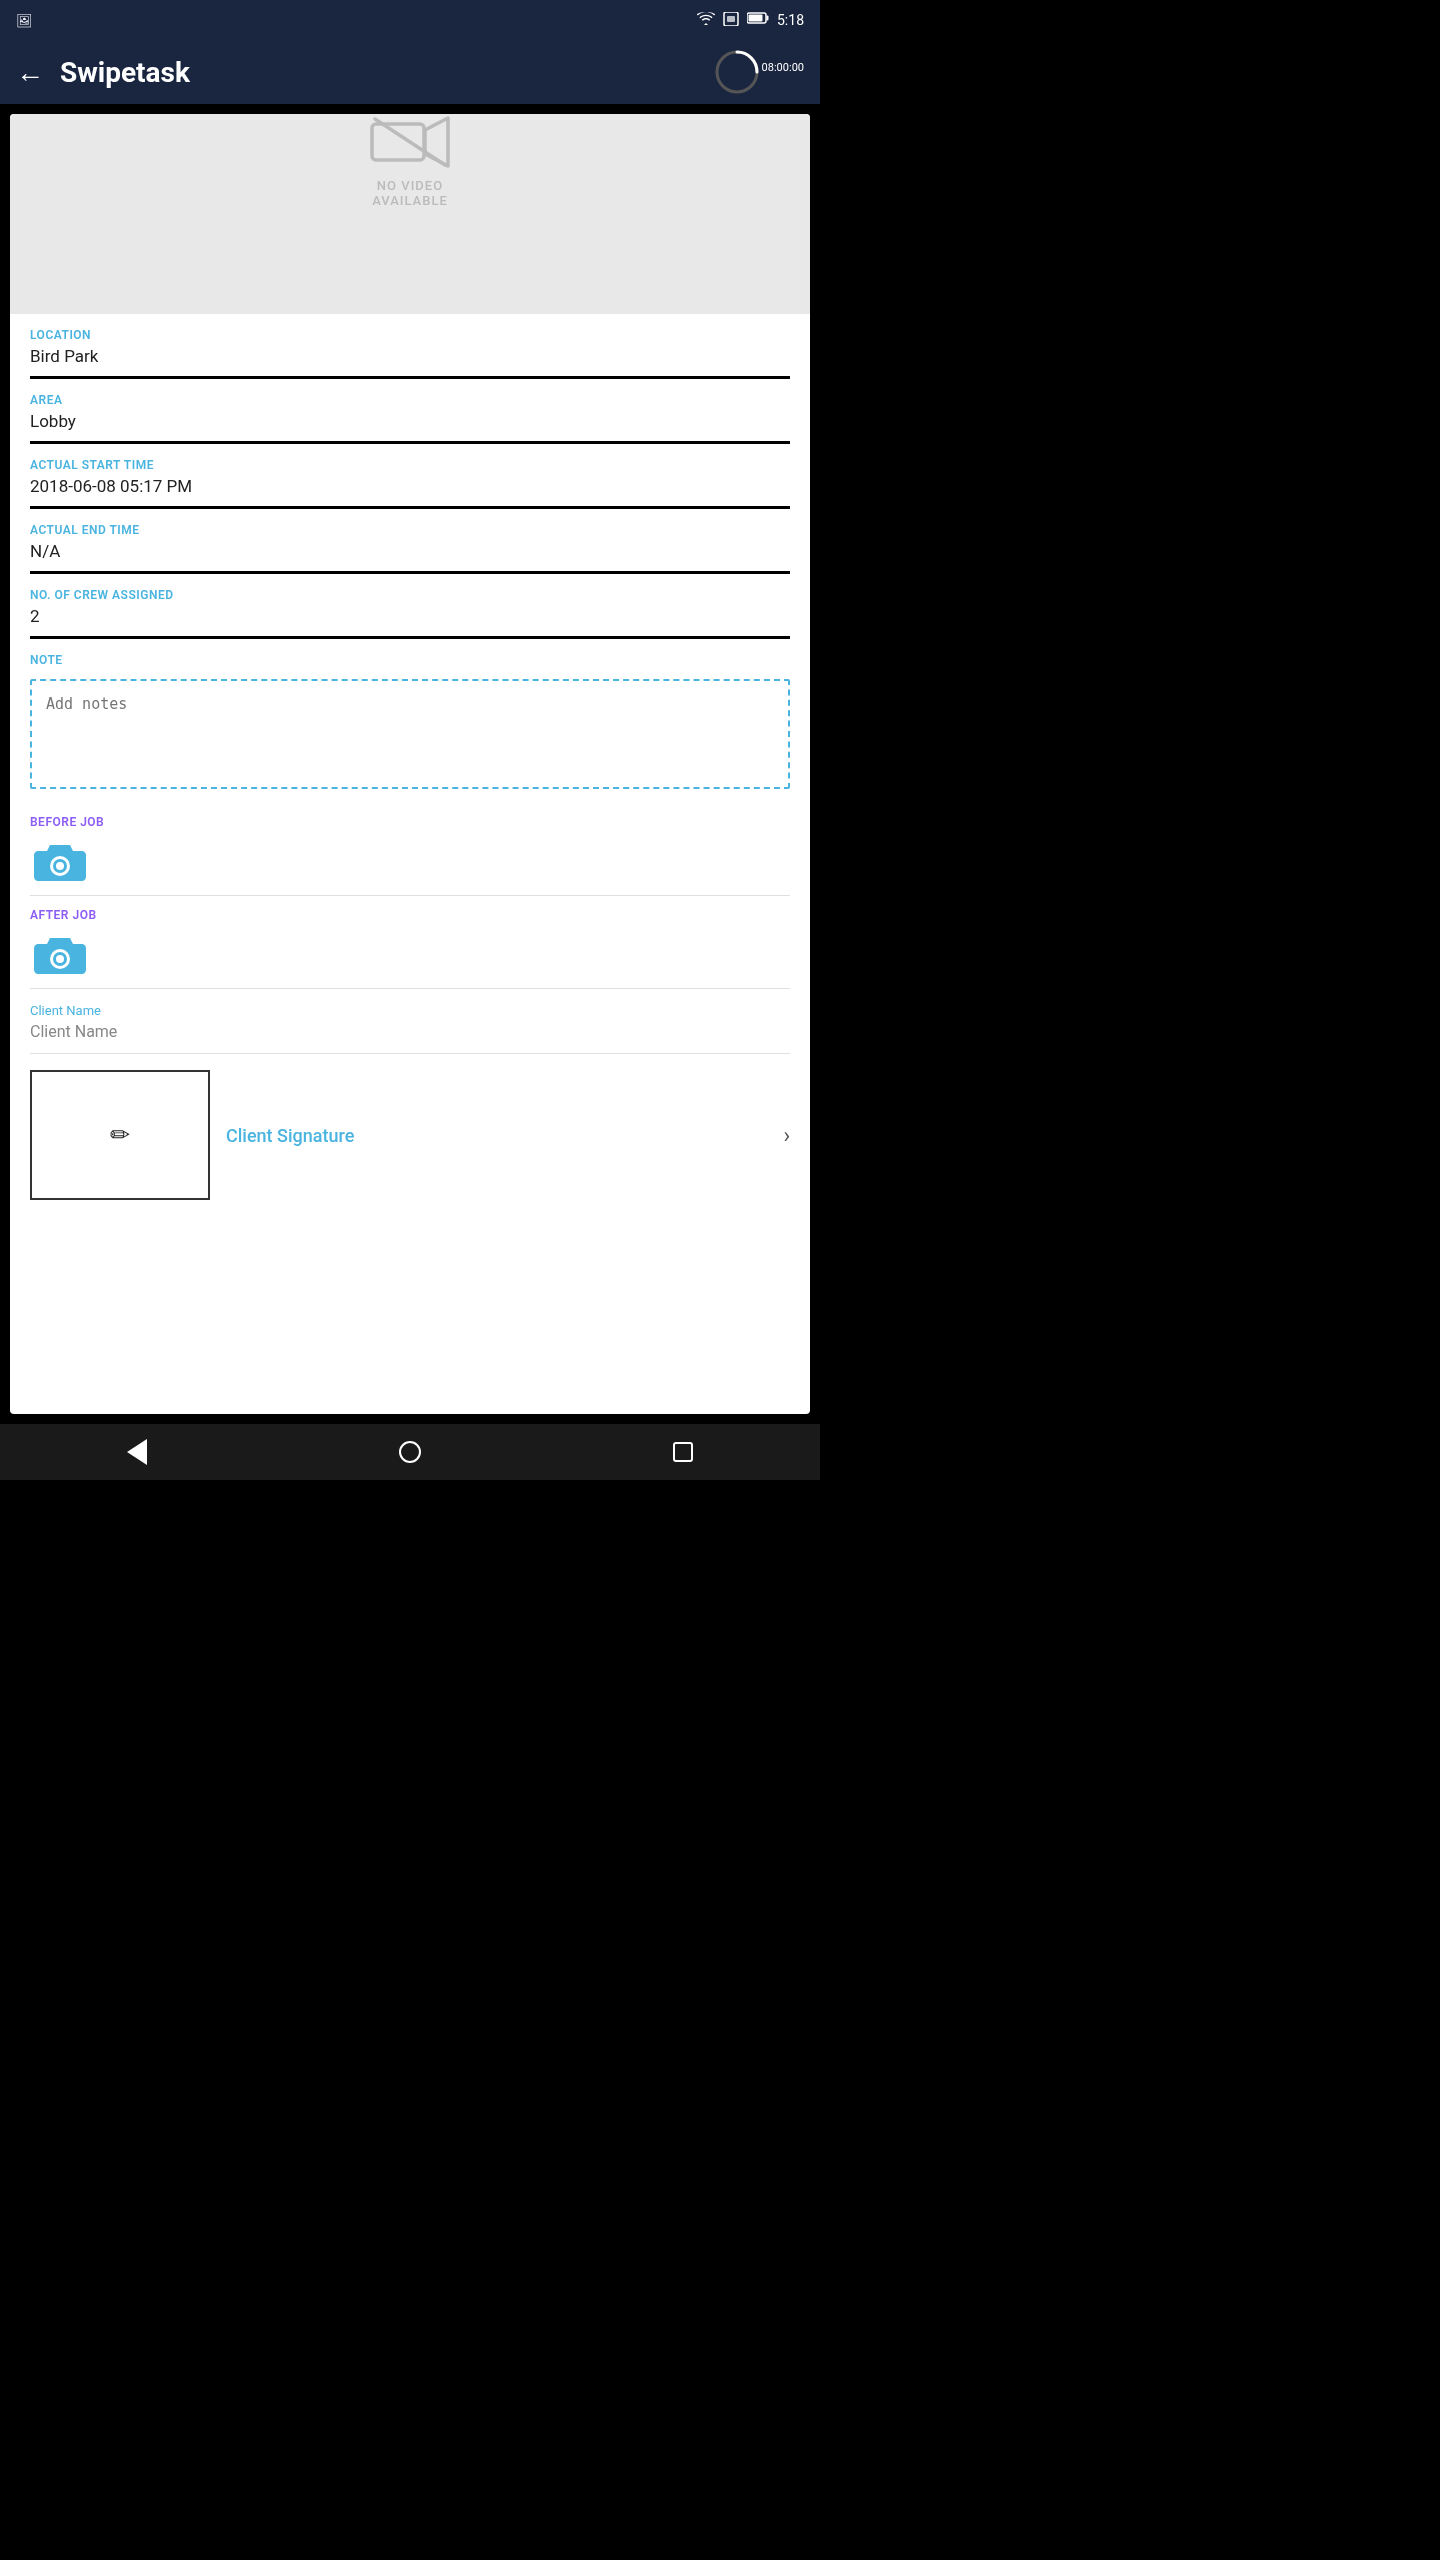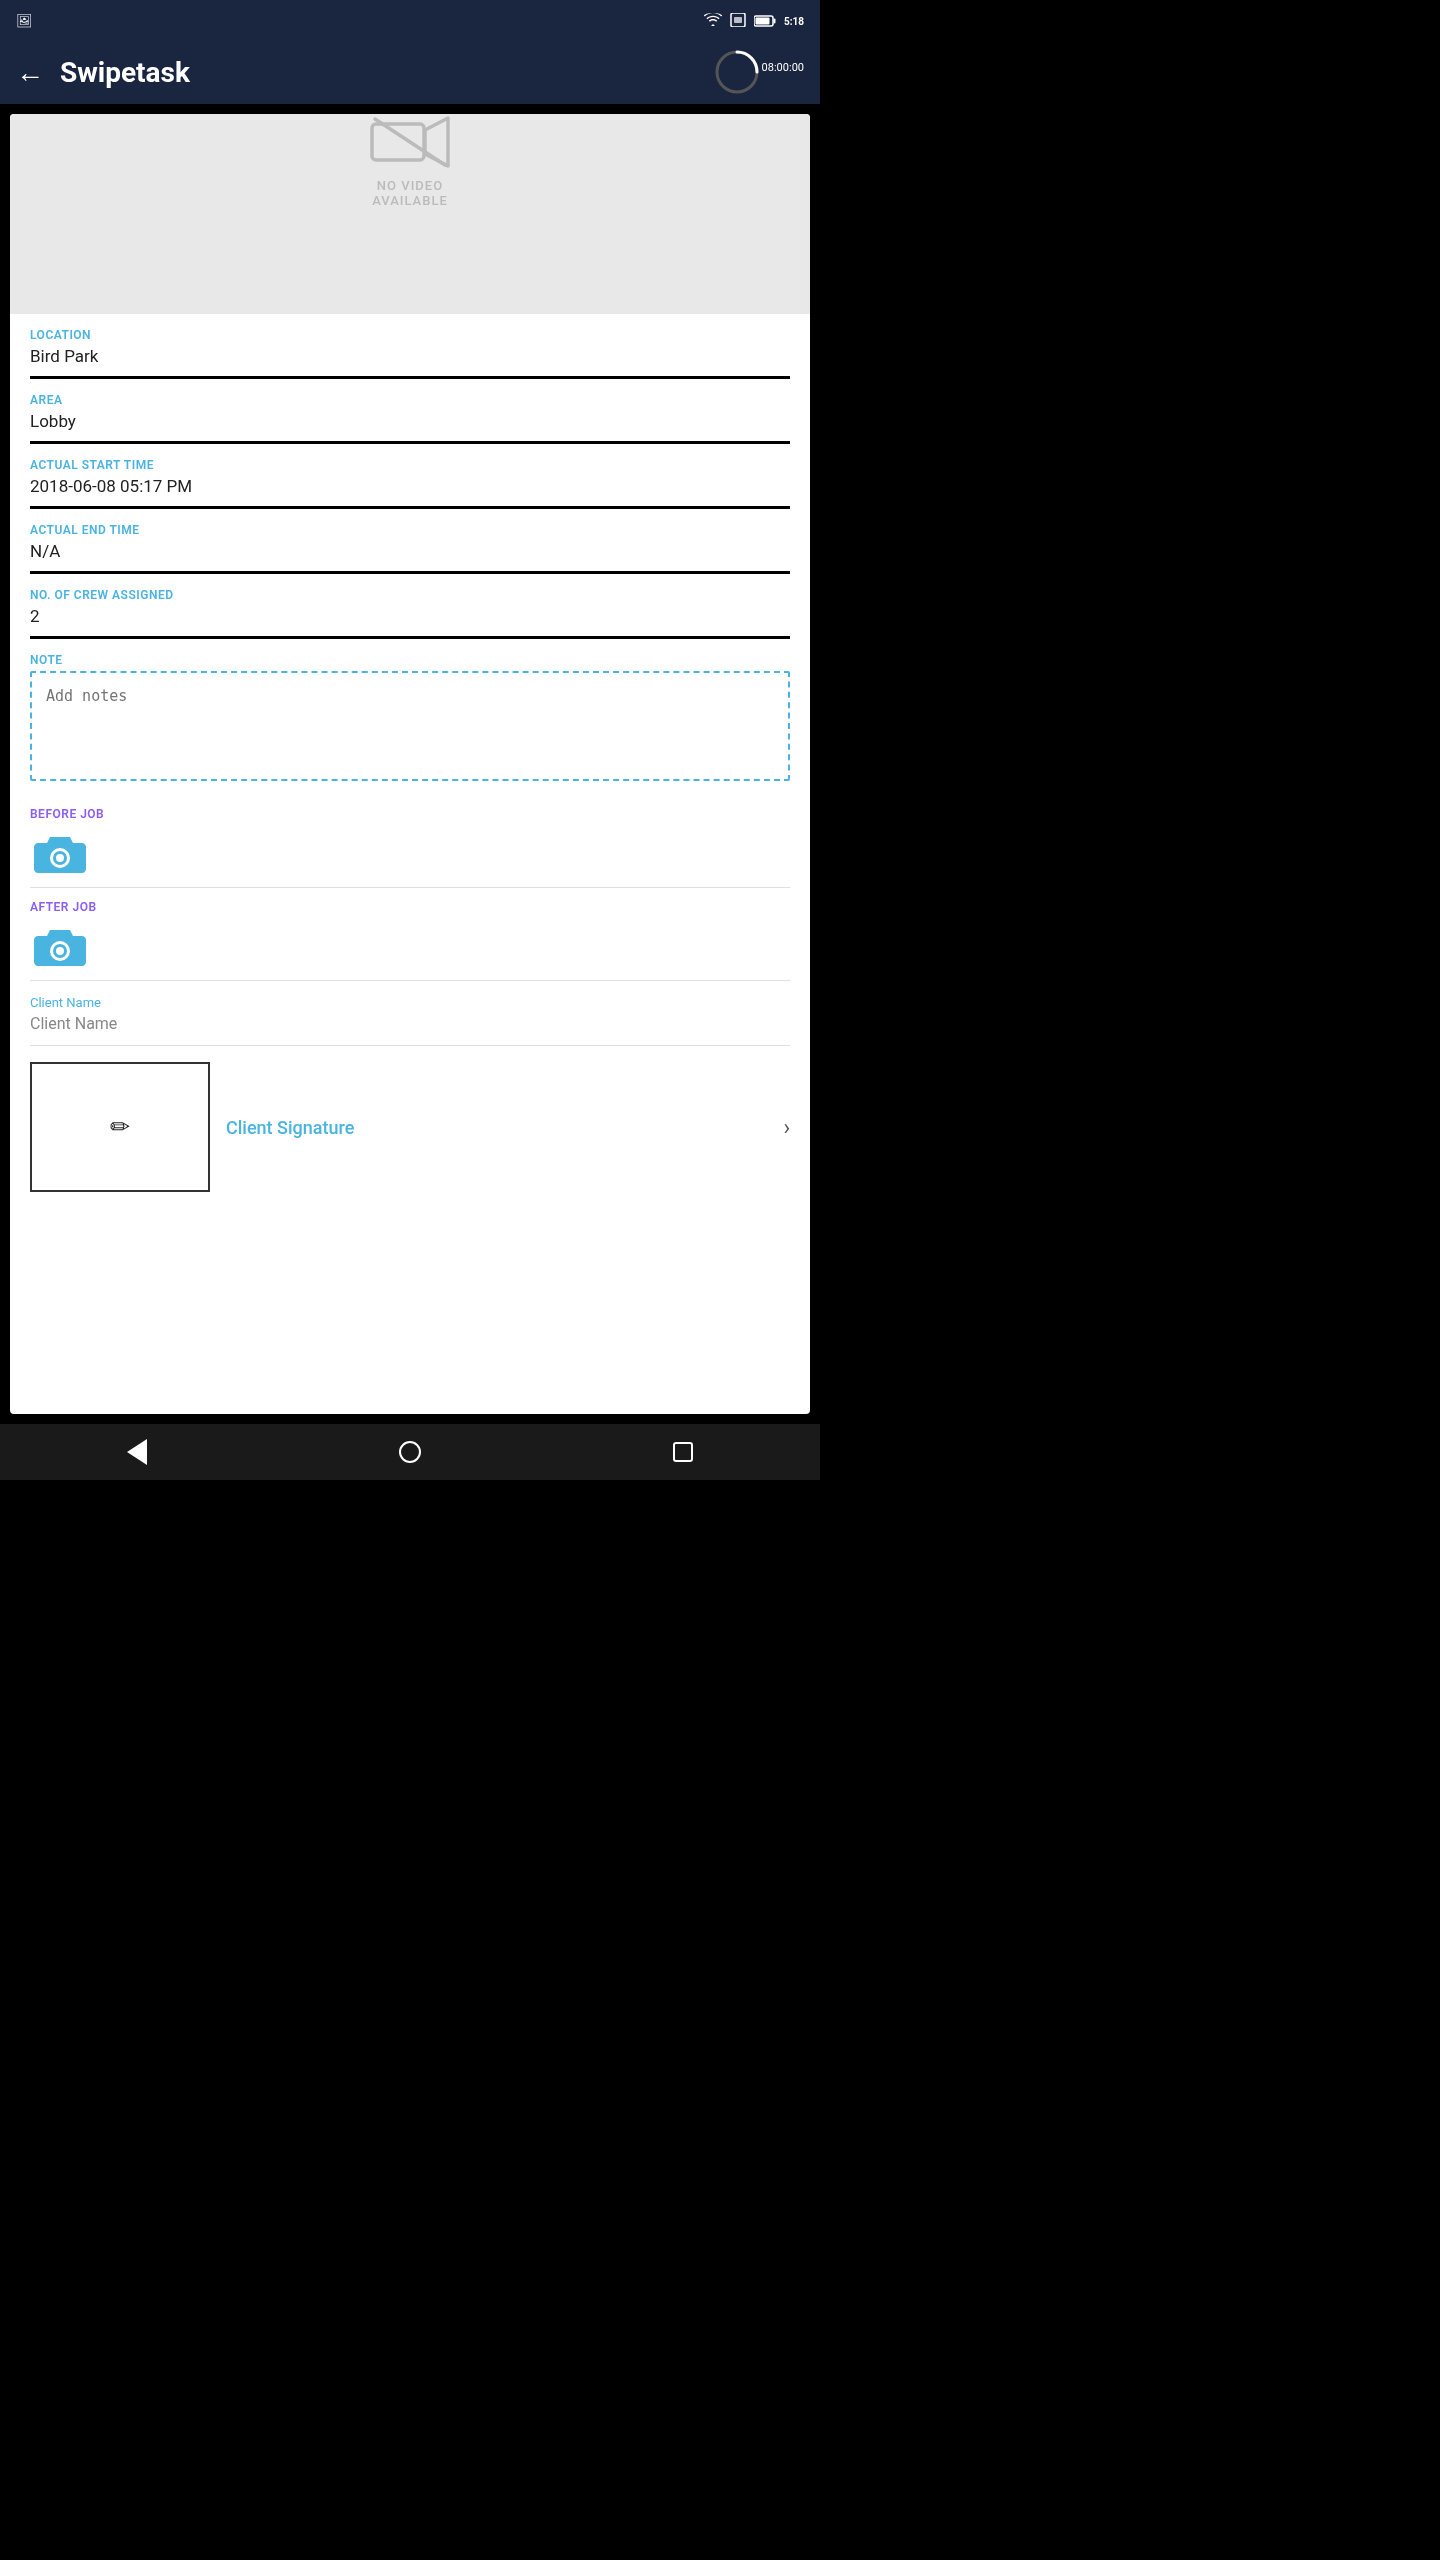--- a/index.html
+++ b/index.html
@@ -25,24 +25,24 @@
       color: white;
       font-size: 13px;
     }
     .status-bar-left {
       display: flex;
       align-items: center;
       gap: 6px;
     }
     .status-bar-right {
       display: flex;
-      align-items: flex-end;
+      align-items: flex-start;
       gap: 8px;
-      font-size: 10px;
-      font-weight: bold;
+      font-size: 14px;
+      font-weight: normal;
     }
 
     
     .app-bar {
       background: #1a2540;
       height: 64px;
       display: flex;
       align-items: center;
       padding: 0 16px;
       color: white;
@@ -112,21 +112,21 @@
 
     
     .note-section {
       padding: 14px 0 10px;
     }
     .note-label {
       font-size: 12px;
       font-weight: 600;
       color: #4ab4e0;
       letter-spacing: 0.5px;
-      margin-bottom: 4px;
+      margin-bottom: 12px;
     }
     .note-textarea {
       width: 100%;
       border: 2px dashed #4ab4e0;
       border-radius: 2px;
       padding: 14px;
       font-size: 15px;
       color: #aaa;
       min-height: 110px;
       resize: none;

